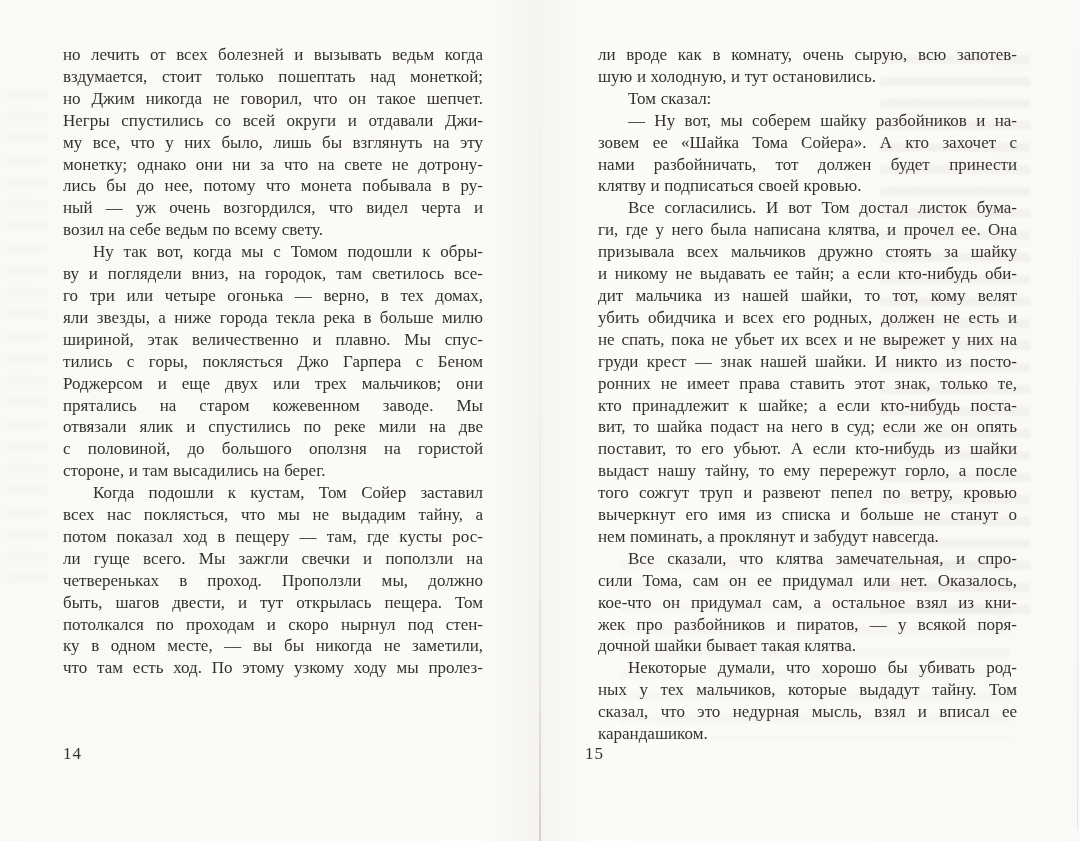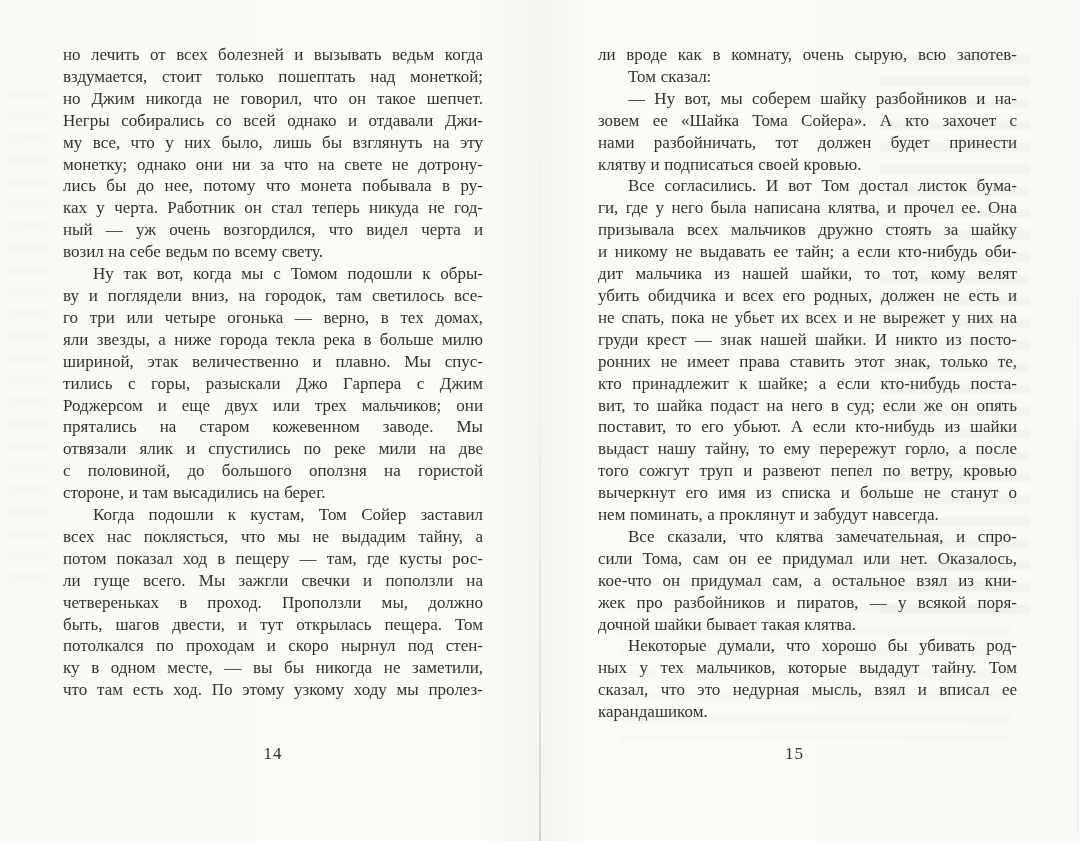--- a/index.html
+++ b/index.html
@@ -16,21 +16,21 @@
   .page.left  .text-col{left:63px;width:420px;}
   .page.right .text-col{left:58px;width:419px;}
   .line{
     font-size:17px;line-height:21.9px;
     text-align:justify;text-align-last:justify;
     word-spacing:0.02em;
   }
   .line.nj{text-align:left;text-align-last:left;}
   .line.ind{padding-left:30px;text-align:center;}
   .pagenum{
-    position:absolute;top:744px;font-size:17px;text-align:center;
+    position:absolute;top:744px;font-size:17px;text-align:left;
     letter-spacing:1px;
   }
   .page.left  .pagenum{left:63px;width:420px;}
   .page.right .pagenum{left:45px;width:419px;}
   .gutter{
     position:absolute;left:539px;top:0;width:2px;height:841px;
     background:linear-gradient(to bottom,rgba(90,85,75,0) 0%,rgba(90,85,75,0.03) 50%,rgba(90,85,75,0.10) 80%,rgba(90,85,75,0.22) 100%);
   }
   .edge-right{
     position:absolute;right:2px;top:40px;width:1px;height:790px;
@@ -49,35 +49,34 @@
 <body>
 
 <div class="scan">
 
   <div class="page left">
     <div class="text-col">
         <div class="para">
           <div class="line">но лечить от всех болезней и вызывать ведьм когда</div>
           <div class="line">вздумается, стоит только пошептать над монеткой;</div>
           <div class="line">но Джим никогда не говорил, что он такое шепчет.</div>
-          <div class="line">Негры собирались со всей однако и отдавали Джи-</div>
+          <div class="line">Негры спустились со всей округи и отдавали Джи-</div>
           <div class="line">му все, что у них было, лишь бы взглянуть на эту</div>
           <div class="line">монетку; однако они ни за что на свете не дотрону-</div>
           <div class="line">лись бы до нее, потому что монета побывала в ру-</div>
-          <div class="line">ках у черта. Работник он стал теперь никуда не год-</div>
           <div class="line">ный — уж очень возгордился, что видел черта и</div>
           <div class="line nj">возил на себе ведьм по всему свету.</div>
         </div>
         <div class="para">
           <div class="line ind">Ну так вот, когда мы с Томом подошли к обры-</div>
           <div class="line">ву и поглядели вниз, на городок, там светилось все-</div>
           <div class="line">го три или четыре огонька — верно, в тех домах,</div>
           <div class="line">яли звезды, а ниже города текла река в больше милю</div>
           <div class="line">шириной, этак величественно и плавно. Мы спус-</div>
-          <div class="line">тились с горы, разыскали Джо Гарпера с Джим</div>
+          <div class="line">тились с горы, поклясться Джо Гарпера с Беном</div>
           <div class="line">Роджерсом и еще двух или трех мальчиков; они</div>
           <div class="line">прятались на старом кожевенном заводе. Мы</div>
           <div class="line">отвязали ялик и спустились по реке мили на две</div>
           <div class="line">с половиной, до большого оползня на гористой</div>
           <div class="line nj">стороне, и там высадились на берег.</div>
         </div>
         <div class="para">
           <div class="line ind">Когда подошли к кустам, Том Сойер заставил</div>
           <div class="line">всех нас поклясться, что мы не выдадим тайну, а</div>
           <div class="line">потом показал ход в пещеру — там, где кусты рос-</div>
@@ -89,20 +88,21 @@
           <div class="line">что там есть ход. По этому узкому ходу мы пролез-</div>
         </div>
       </div>
     <div class="pagenum">14</div>
   </div>
 
   <div class="page right">
     <div class="text-col">
         <div class="para">
           <div class="line">ли вроде как в комнату, очень сырую, всю запотев-</div>
+          <div class="line nj">шую и холодную, и тут остановились.</div>
         </div>
         <div class="para">
           <div class="line ind nj">Том сказал:</div>
         </div>
         <div class="para">
           <div class="line ind">— Ну вот, мы соберем шайку разбойников и на-</div>
           <div class="line">зовем ее «Шайка Тома Сойера». А кто захочет с</div>
           <div class="line">нами разбойничать, тот должен будет принести</div>
           <div class="line nj">клятву и подписаться своей кровью.</div>
         </div>

